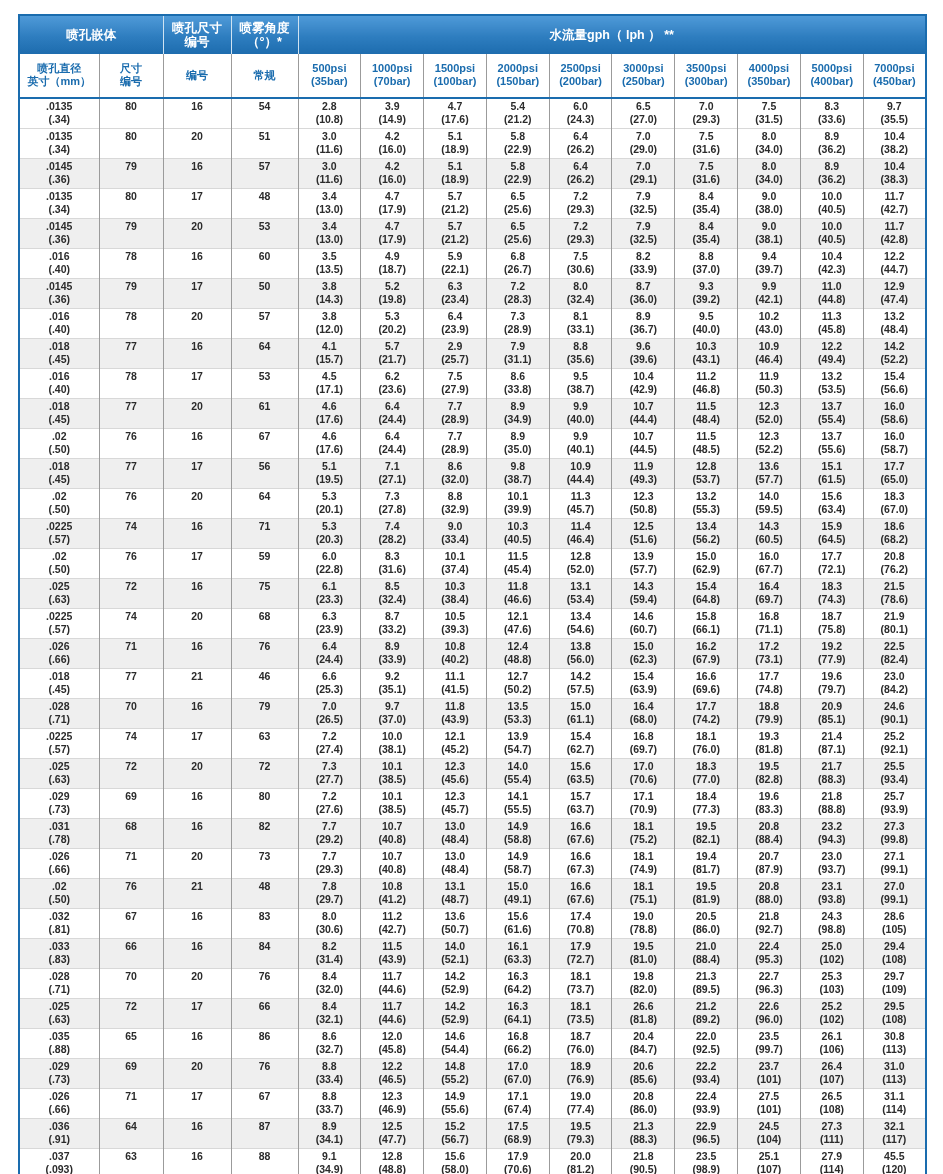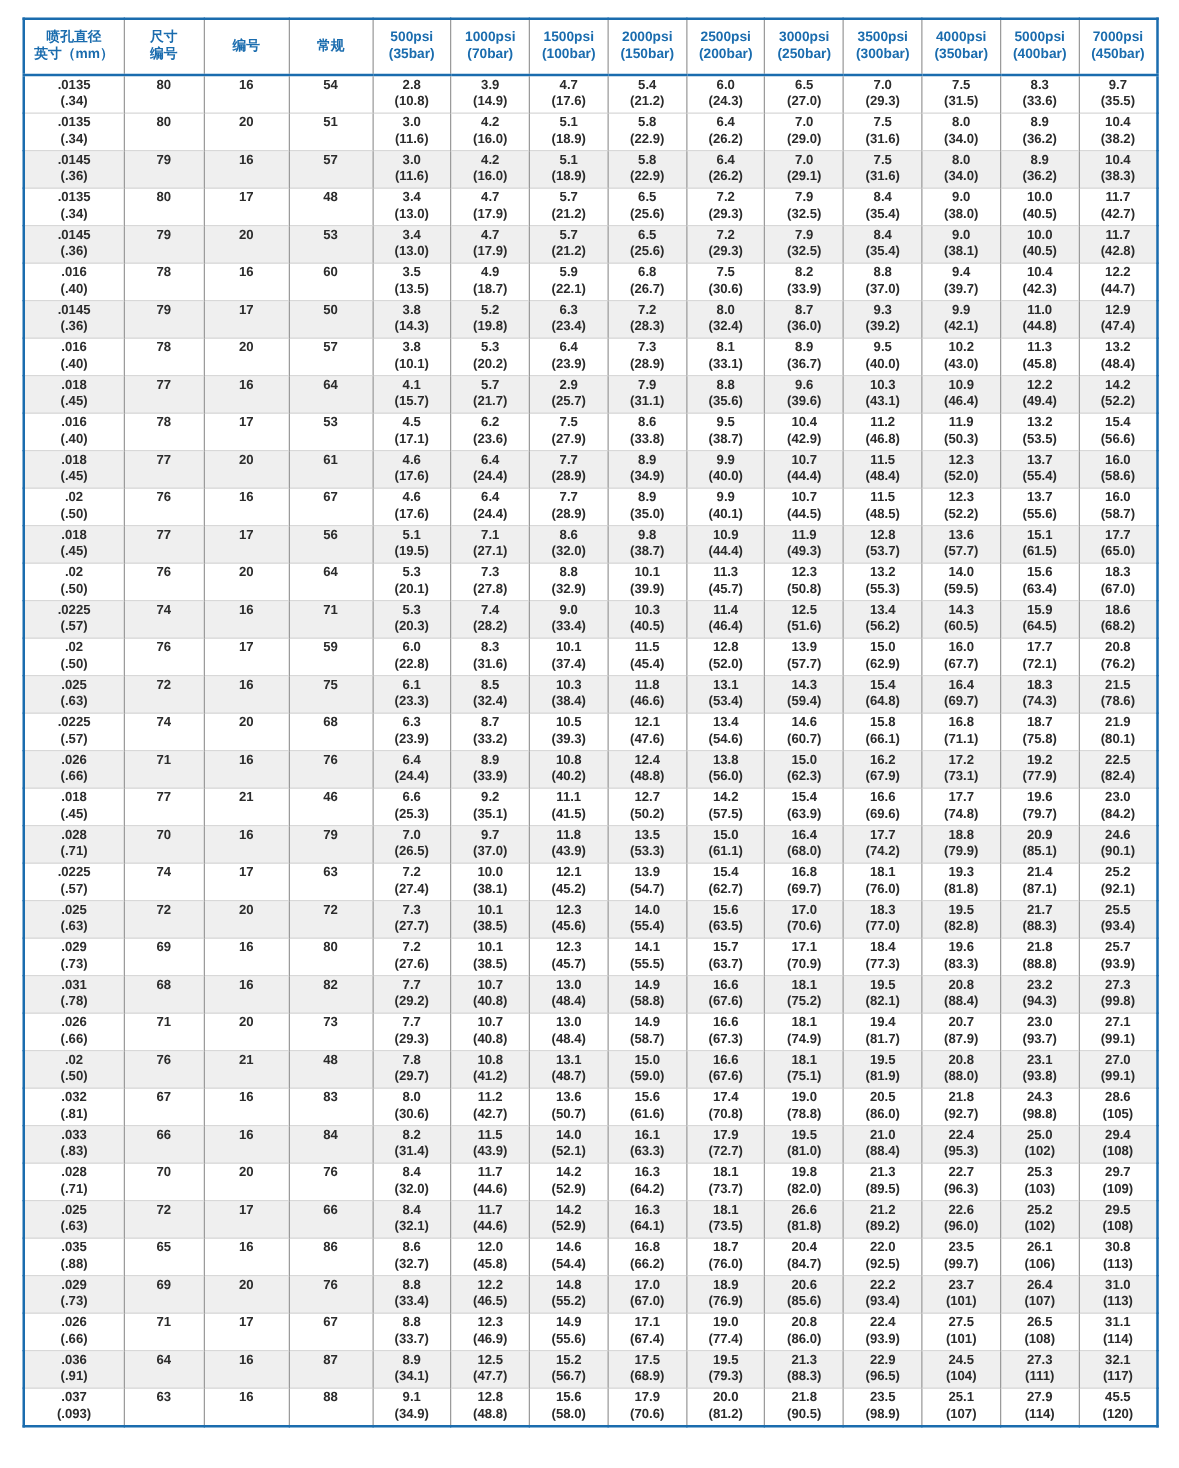--- a/index.html
+++ b/index.html
@@ -36,20 +36,36 @@
 <div class="wrap">
   <table>
     <colgroup>
       <col style="width:80px">
         <col style="width:64px">
         <col style="width:68px">
         <col style="width:67px">
       <col span="10" style="width:62.8px">
     </colgroup>
     <thead>
+      <tr>
+        <th class="gh" colspan="2">
+          <div>喷孔嵌体</div>
+        </th>
+        <th class="gh">
+          <div>喷孔尺寸</div>
+          <div>编号</div>
+        </th>
+        <th class="gh">
+          <div>喷雾角度</div>
+          <div>（°）*</div>
+        </th>
+        <th class="gh" colspan="10">
+          <div>水流量gph（ lph ） **</div>
+        </th>
+      </tr>
       <tr>
         <th class="sh first">
           <div>喷孔直径</div>
           <div>英寸（mm）</div>
         </th>
         <th class="sh">
           <div>尺寸</div>
           <div>编号</div>
         </th>
         <th class="sh">
@@ -495,21 +511,21 @@
             <div>78</div>
           </td>
           <td>
             <div>20</div>
           </td>
           <td>
             <div>57</div>
           </td>
           <td>
             <div>3.8</div>
-            <div>(10.1)</div>
+            <div>(12.0)</div>
           </td>
           <td>
             <div>5.3</div>
             <div>(20.2)</div>
           </td>
           <td>
             <div>6.4</div>
             <div>(23.9)</div>
           </td>
           <td>
@@ -1552,21 +1568,21 @@
           <td>
             <div>10.8</div>
             <div>(41.2)</div>
           </td>
           <td>
             <div>13.1</div>
             <div>(48.7)</div>
           </td>
           <td>
             <div>15.0</div>
-            <div>(59.0)</div>
+            <div>(49.1)</div>
           </td>
           <td>
             <div>16.6</div>
             <div>(67.6)</div>
           </td>
           <td>
             <div>18.1</div>
             <div>(75.1)</div>
           </td>
           <td>

